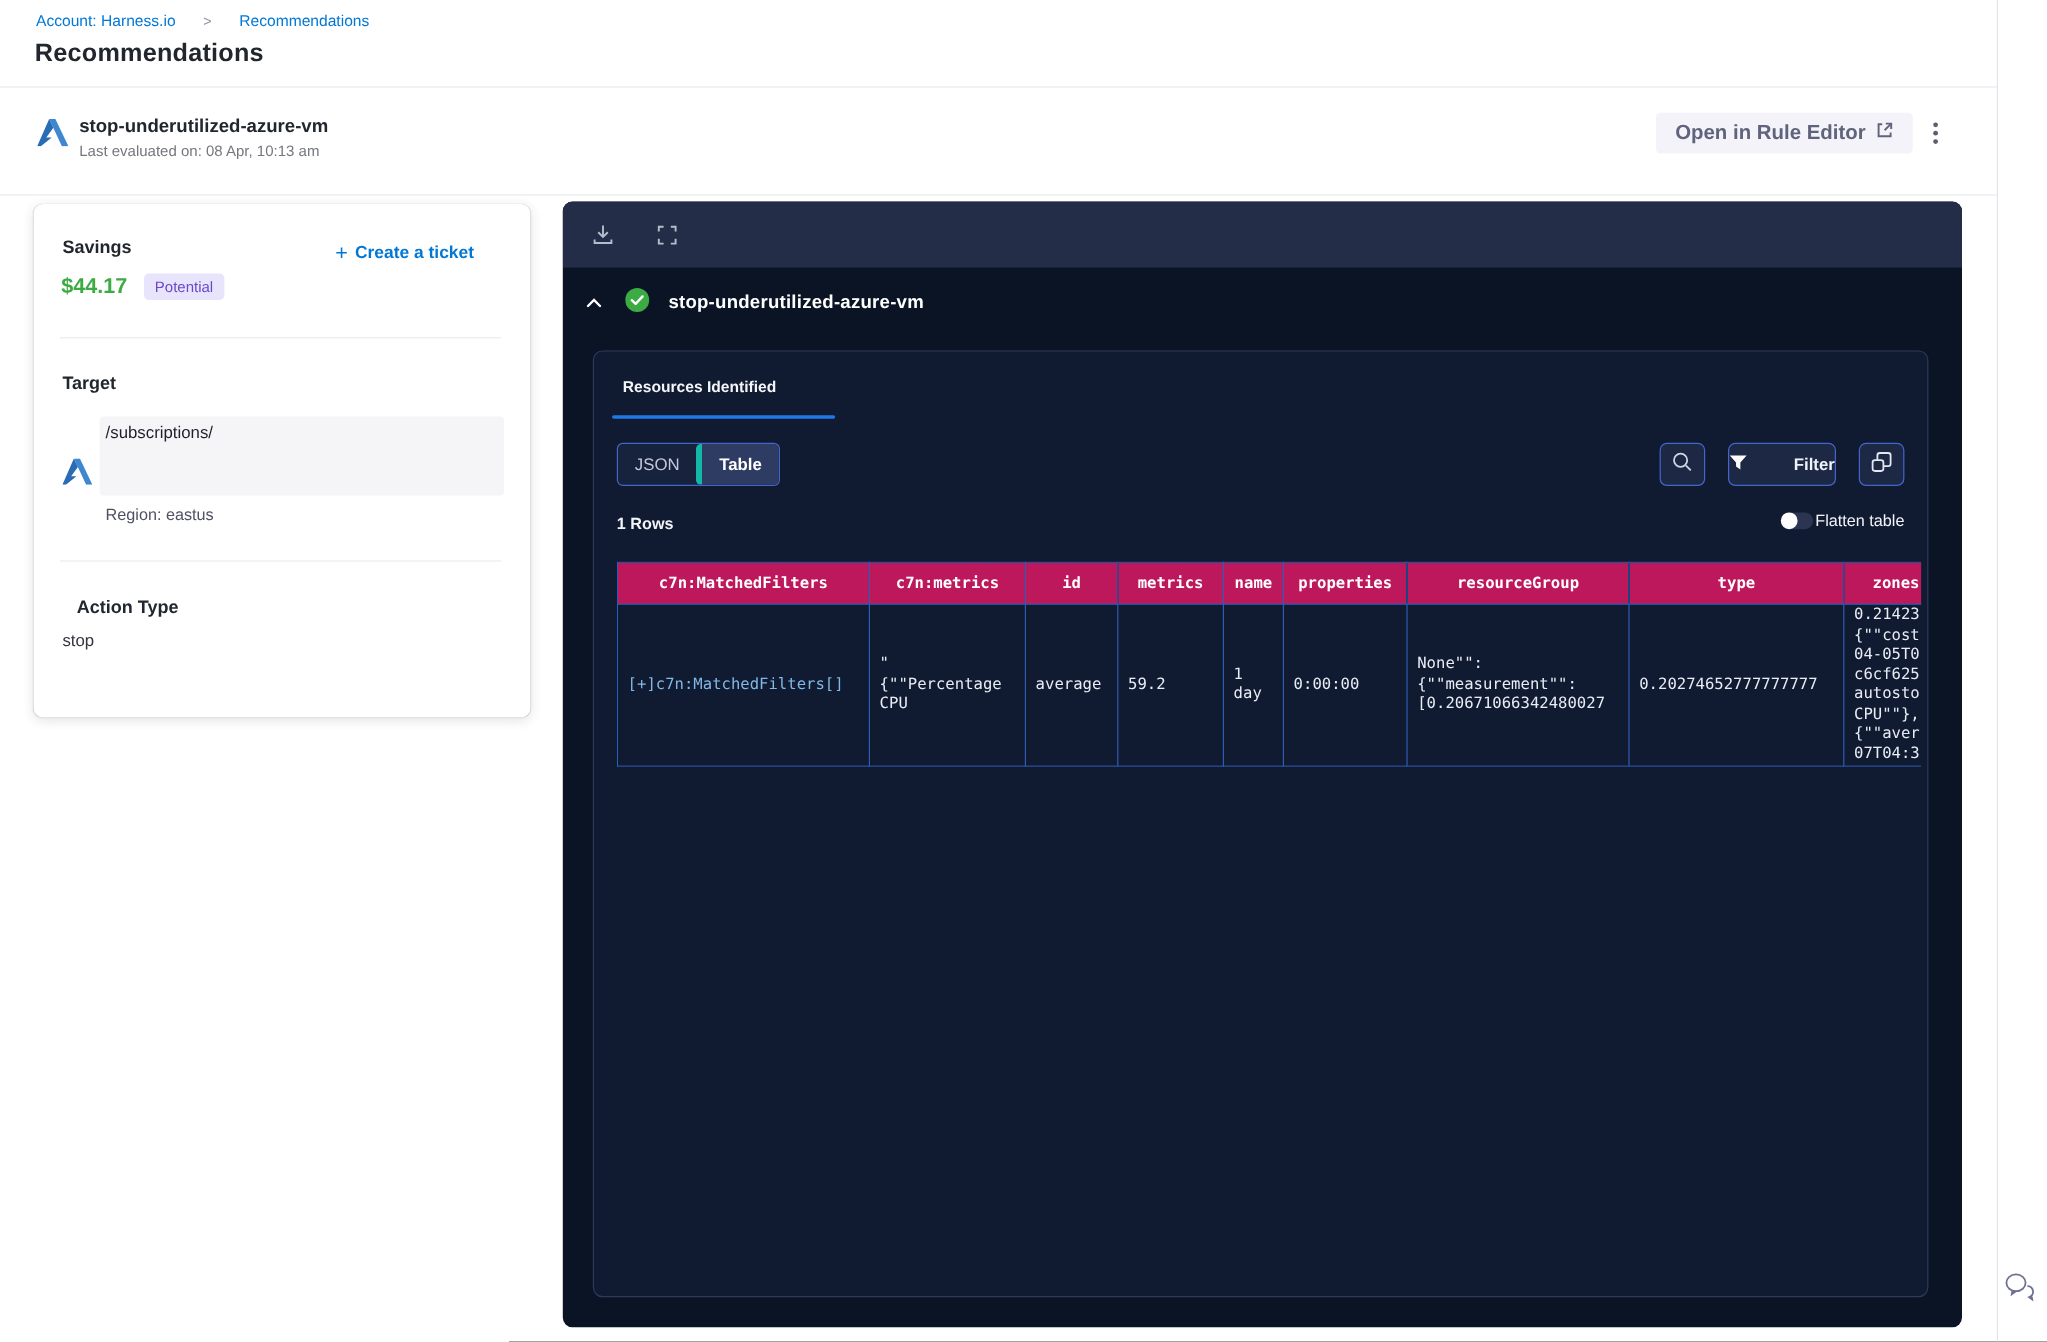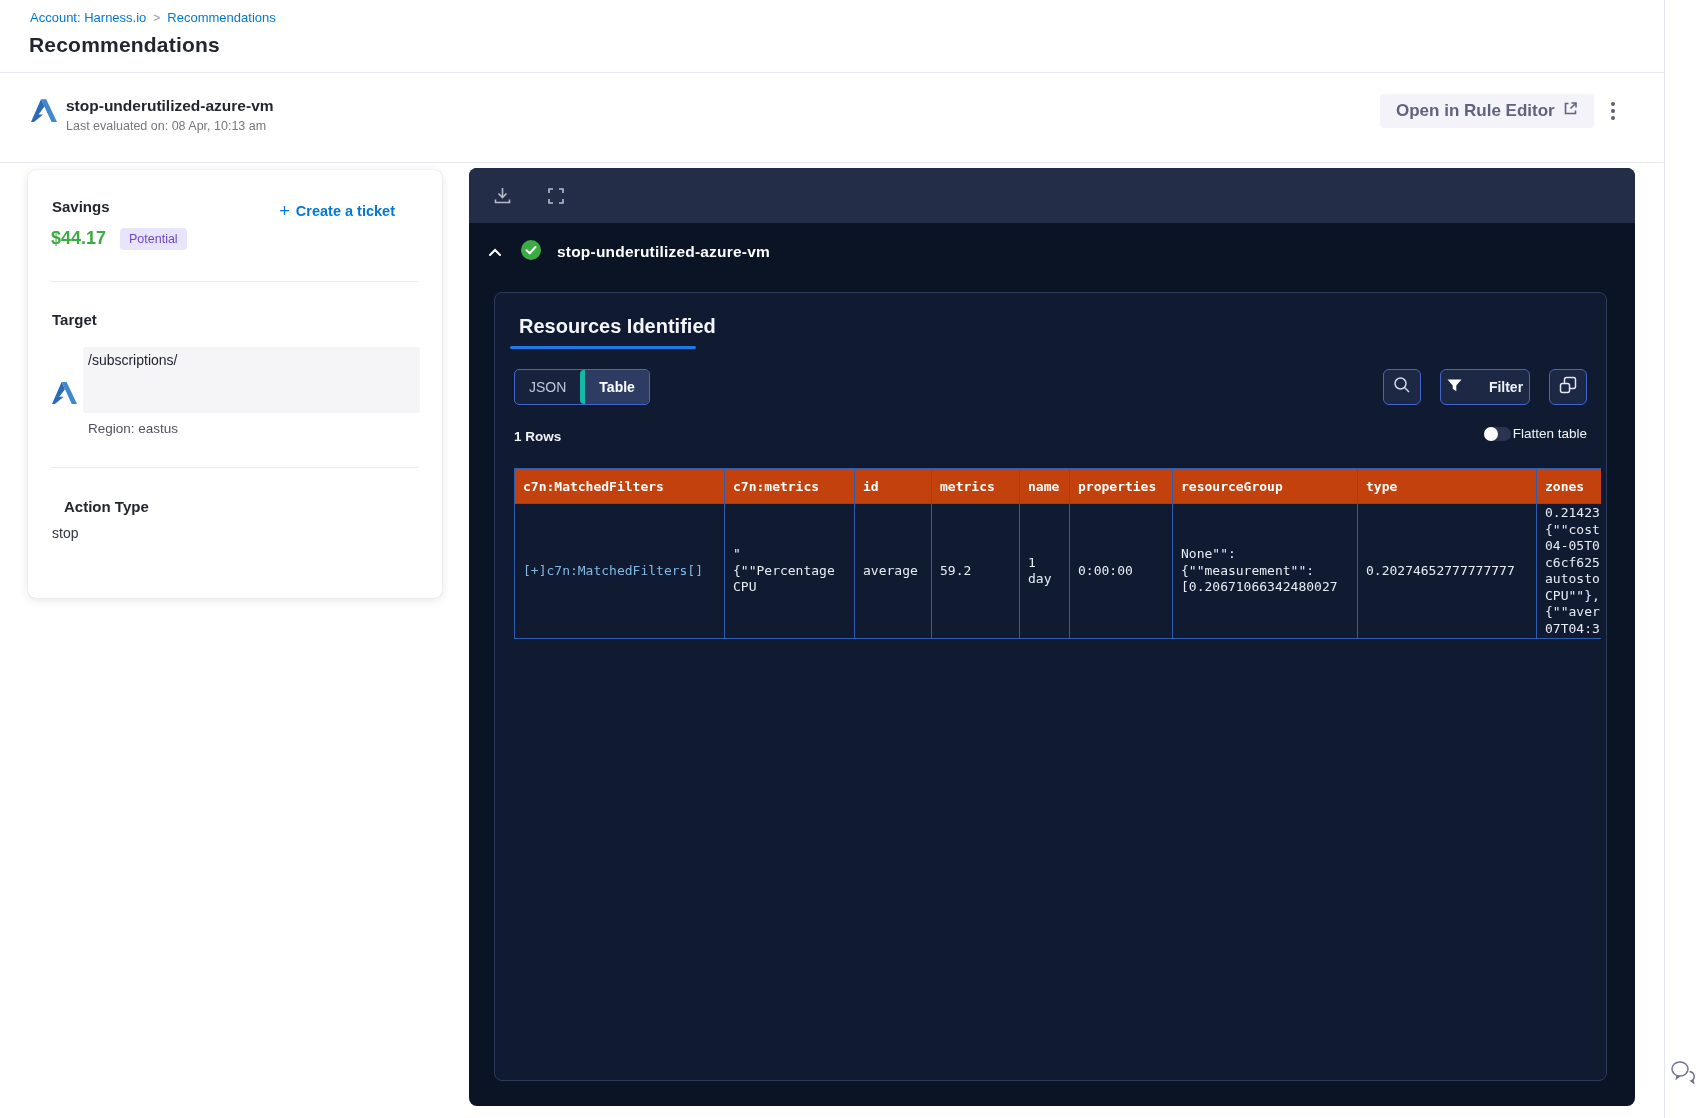--- a/index.html
+++ b/index.html
@@ -2,21 +2,21 @@
 <html><head>
 <meta charset="utf-8">
 <style>
   * { margin:0; padding:0; box-sizing:border-box; }
   html,body { width:1706px; height:1118px; }
   body { font-family:"Liberation Sans", sans-serif; background:#fff; position:relative; overflow:hidden; color:#22272f; }
 
   .abs { position:absolute; }
 
   
-  .breadcrumb { left:30px; top:10px; font-size:13px; display:flex; gap:7px; align-items:center; }
+  .breadcrumb { left:30px; top:10px; font-size:13px; display:flex; gap:23px; align-items:center; }
   .crumb-link { color:#0278d5; cursor:pointer; }
   .crumb-sep { color:#9496a8; font-size:12px; }
   .page-title { left:29px; top:33px; font-size:21px; font-weight:bold; letter-spacing:.2px; }
   .hdiv { height:1px; background:#e8e9f0; left:0; width:1664px; }
   .hdiv1 { top:72px; } .hdiv2 { top:162px; }
 
   
   .rec-name { left:66px; top:97px; font-size:15.5px; font-weight:bold; }
   .rec-sub { left:66px; top:119px; font-size:12.5px; color:#75777e; }
   .azure-logo-main { left:31px; top:99px; }
@@ -50,43 +50,43 @@
 
   
   .panel { left:469px; top:168px; width:1166px; height:938px; background:#0a1425; border-radius:8px; overflow:hidden; }
   .panel-toolbar { position:absolute; left:0; top:0; width:100%; height:55px; background:#232d47; display:flex; align-items:center; gap:32px; padding-left:22px; }
   .tool-btn { width:22px; height:22px; display:flex; align-items:center; justify-content:center; cursor:pointer; }
   .collapse-row { position:absolute; left:16px; top:72px; display:flex; align-items:center; gap:16px; }
   .chev-btn { width:20px; height:20px; display:flex; align-items:center; justify-content:center; cursor:pointer; }
   .panel-title { color:#fff; font-size:15.5px; font-weight:bold; letter-spacing:.2px; }
 
   .inner { position:absolute; left:25px; top:124px; width:1113px; height:789px; background:#101a30; border:1px solid #2e3a5c; border-radius:8px; overflow:hidden; }
-  .tab-label { left:24px; top:22px; font-size:20px; font-weight:bold; color:#f3f5f9; }
+  .tab-label { left:24px; top:22px; font-size:13px; font-weight:bold; color:#f3f5f9; }
   .tab-underline { left:15px; top:53px; width:186px; height:3px; background:#1f78e8; border-radius:2px; }
 
   .controls-row { left:0; top:76px; width:100%; height:36px; }
   .segmented { position:absolute; left:19px; top:0; height:36px; display:flex; border:1px solid #4465cc; border-radius:5px; overflow:hidden; background:#17223c; }
   .seg { padding:0 14px; display:flex; align-items:center; font-size:14px; cursor:pointer; }
   .seg-json { color:#c2c8da; }
   .seg-table { color:#fff; font-weight:bold; background:#2e3c63; border-left:5px solid #14b8a6; border-radius:4px; }
   .btn-cluster { position:absolute; right:19px; top:0; display:flex; gap:19px; }
   .icon-btn { height:36px; background:#1d2844; border:1.5px solid #4465cc; border-radius:6px; display:flex; align-items:center; justify-content:center; cursor:pointer; }
   .sq { width:38px; }
-  .filter-btn { width:90px; gap:27px; color:#eef2fa; font-size:14px; font-weight:bold; font-family:inherit; }
+  .filter-btn { width:90px; gap:27px; color:#eef2fa; font-size:14px; font-weight:bold; font-family:inherit;justify-content:space-between; }
 
   .rows-count { left:19px; top:136px; font-size:13.5px; font-weight:bold; color:#f2f4f9; }
   .flatten-wrap { right:19px; top:133px; display:flex; align-items:center; gap:2px; }
   .toggle { width:27px; height:14px; background:#2b3551; border-radius:8px; position:relative; cursor:pointer; }
   .toggle .knob { position:absolute; left:0px; top:0px; width:14px; height:14px; background:#fff; border-radius:50%; }
   .flatten-label { color:#f2f4f9; font-size:13.5px; }
 
   .table-clip { left:19px; top:175px; width:1087px; overflow:hidden; }
   table.res { border-collapse:collapse; table-layout:fixed; width:1109px; font-family:"DejaVu Sans Mono", monospace; font-size:13px; }
   table.res th, table.res td { border:1px solid #2d5cb3; padding:0 8px; overflow:hidden; }
-  table.res th { height:35px; background:#c2410c; color:#fff; font-weight:bold; text-align:left; }
+  table.res th { height:35px; background:#be185d; color:#fff; font-weight:bold; text-align:center; }
   table.res td { height:135px; color:#e8ecf4; vertical-align:middle; line-height:16.5px; }
   .pre { white-space:pre-line; }
   .cell-link { color:#82b8e6; cursor:pointer; }
 </style>
 </head>
 <body>
 
 <div class="abs breadcrumb">
   <span class="crumb-link">Account: Harness.io</span>
   <span class="crumb-sep">&gt;</span>

